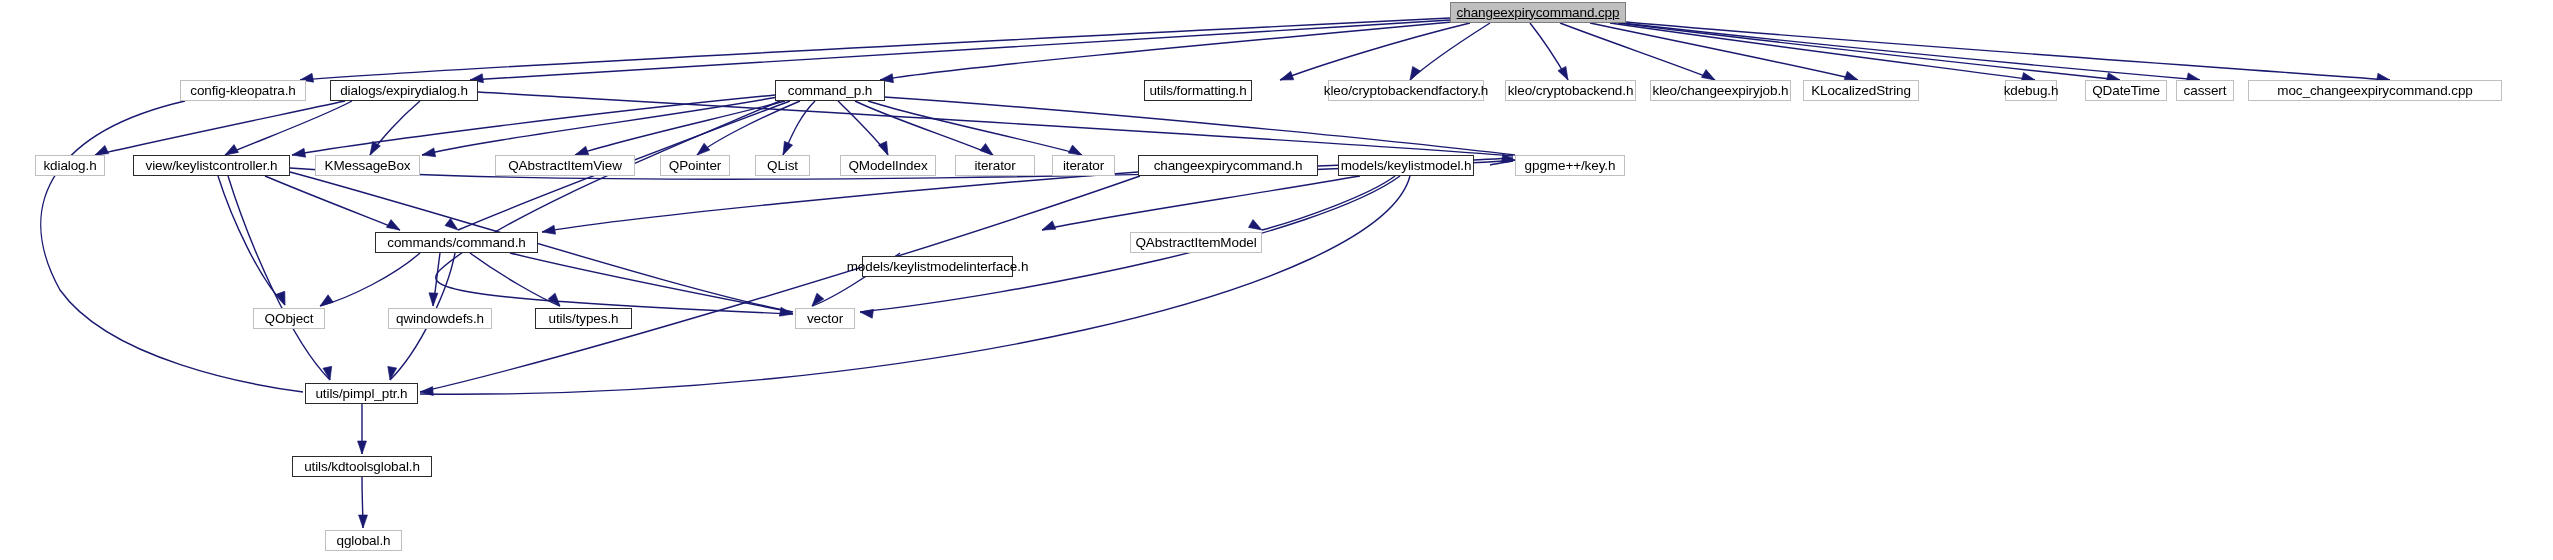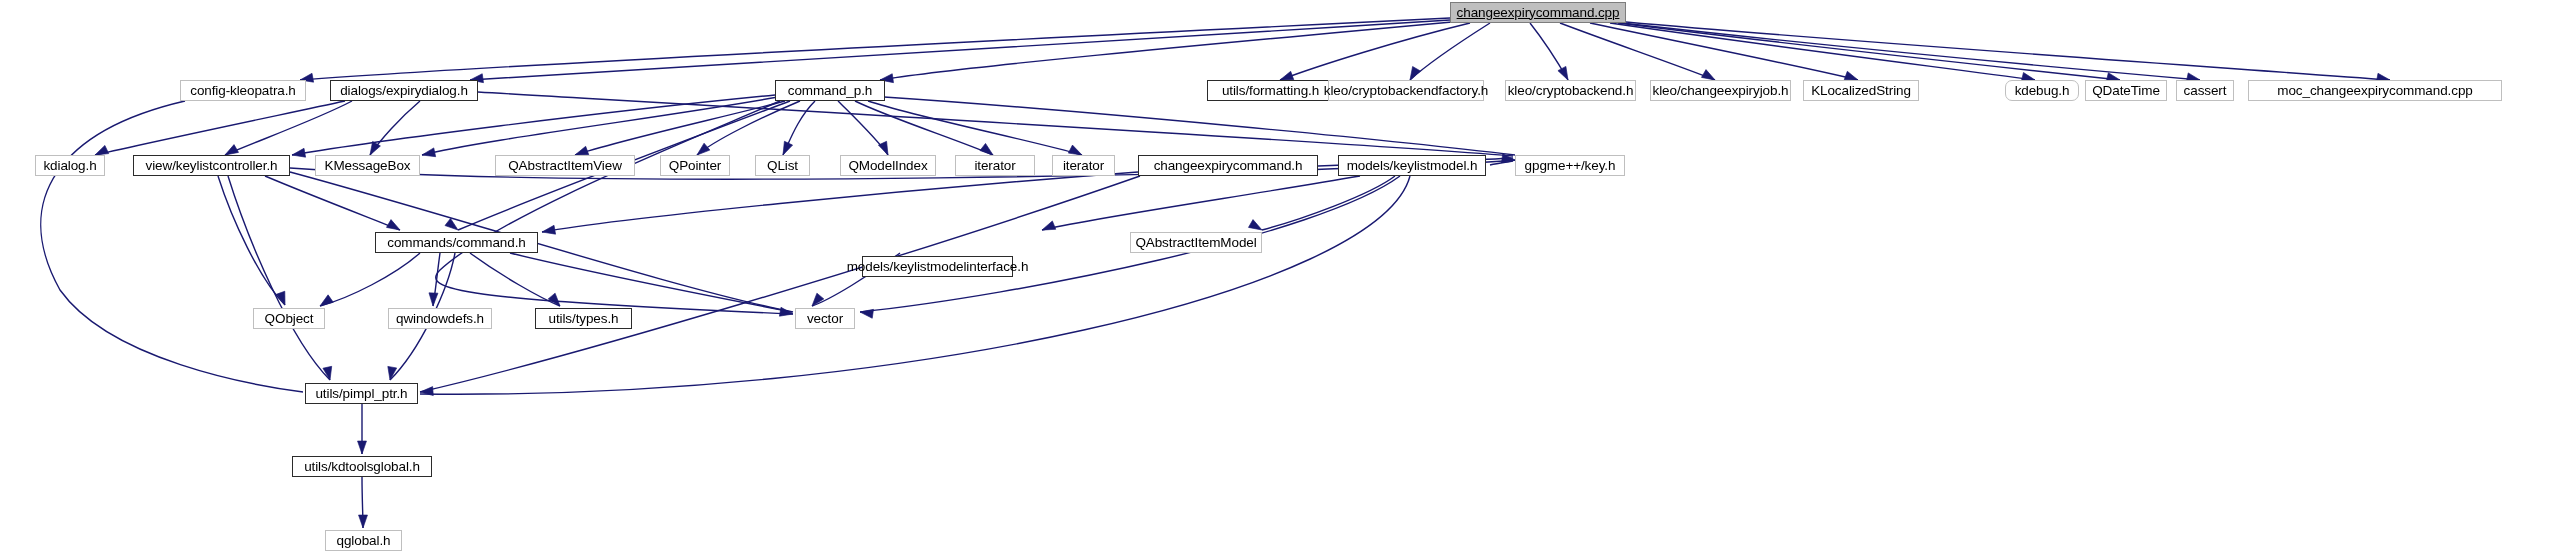--- a/index.html
+++ b/index.html
@@ -165,36 +165,36 @@
       </div>
       <div class="node-box node-thin" style="left: 180px; top: 80px; width: 126px; height: 21px;">
         <span class="node-label">config-kleopatra.h</span>
       </div>
       <div class="node-box node-bold" style="left: 330px; top: 80px; width: 148px; height: 21px;">
         <span class="node-label">dialogs/expirydialog.h</span>
       </div>
       <div class="node-box node-bold" style="left: 775px; top: 80px; width: 110px; height: 21px;">
         <span class="node-label">command_p.h</span>
       </div>
-      <div class="node-box node-bold" style="left: 1207px; top: 80px; width: 127px; height: 21px; justify-content: center;">
+      <div class="node-box node-bold" style="left: 1144px; top: 80px; width: 108px; height: 21px; justify-content: center;">
         <span class="node-label">utils/formatting.h</span>
       </div>
       <div class="node-box node-thin" style="left: 1328px; top: 80px; width: 156px; height: 21px;">
         <span class="node-label">kleo/cryptobackendfactory.h</span>
       </div>
       <div class="node-box node-thin" style="left: 1505px; top: 80px; width: 131px; height: 21px;">
         <span class="node-label">kleo/cryptobackend.h</span>
       </div>
       <div class="node-box node-thin" style="left: 1650px; top: 80px; width: 141px; height: 21px;">
         <span class="node-label">kleo/changeexpiryjob.h</span>
       </div>
       <div class="node-box node-thin" style="left: 1803px; top: 80px; width: 116px; height: 21px;">
         <span class="node-label">KLocalizedString</span>
       </div>
-      <div class="node-box node-thin" style="left: 2005px; top: 80px; width: 74px; height: 21px; border-radius: 7px;">
+      <div class="node-box node-thin" style="left: 2005px; top: 80px; width: 52px; height: 21px;">
         <span class="node-label">kdebug.h</span>
       </div>
       <div class="node-box node-thin" style="left: 2085px; top: 80px; width: 82px; height: 21px;">
         <span class="node-label">QDateTime</span>
       </div>
       <div class="node-box node-thin" style="left: 2176px; top: 80px; width: 58px; height: 21px;">
         <span class="node-label">cassert</span>
       </div>
       <div class="node-box node-thin" style="left: 2248px; top: 80px; width: 254px; height: 21px;">
         <span class="node-label">moc_changeexpirycommand.cpp</span>
@@ -222,21 +222,21 @@
       </div>
       <div class="node-box node-thin" style="left: 955px; top: 155px; width: 80px; height: 21px;">
         <span class="node-label">iterator</span>
       </div>
       <div class="node-box node-thin" style="left: 1052px; top: 155px; width: 63px; height: 21px;">
         <span class="node-label">iterator</span>
       </div>
       <div class="node-box node-bold" style="left: 1138px; top: 155px; width: 180px; height: 21px;">
         <span class="node-label">changeexpirycommand.h</span>
       </div>
-      <div class="node-box node-bold" style="left: 1338px; top: 155px; width: 148px; height: 21px;">
+      <div class="node-box node-bold" style="left: 1338px; top: 155px; width: 136px; height: 21px;">
         <span class="node-label">models/keylistmodel.h</span>
       </div>
       <div class="node-box node-thin" style="left: 1515px; top: 155px; width: 110px; height: 21px;">
         <span class="node-label">gpgme++/key.h</span>
       </div>
       <div class="node-box node-bold" style="left: 375px; top: 232px; width: 163px; height: 21px;">
         <span class="node-label">commands/command.h</span>
       </div>
       <div class="node-box node-bold" style="left: 862px; top: 232px; width: 151px; height: 21px; margin-top: 24px;">
         <span class="node-label">models/keylistmodelinterface.h</span>

